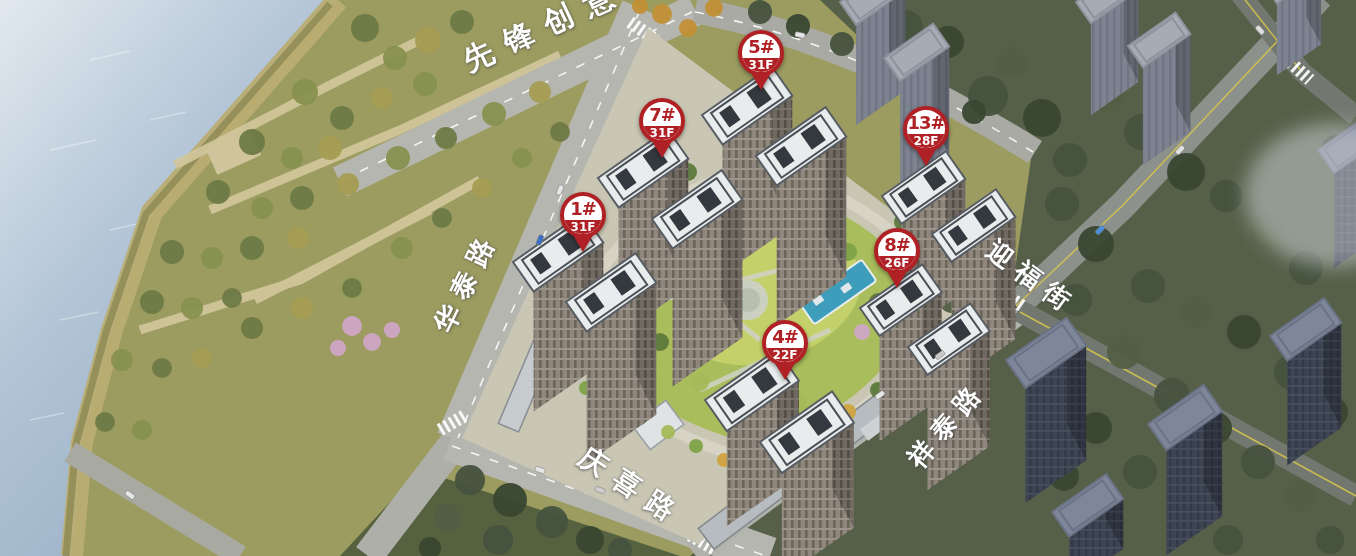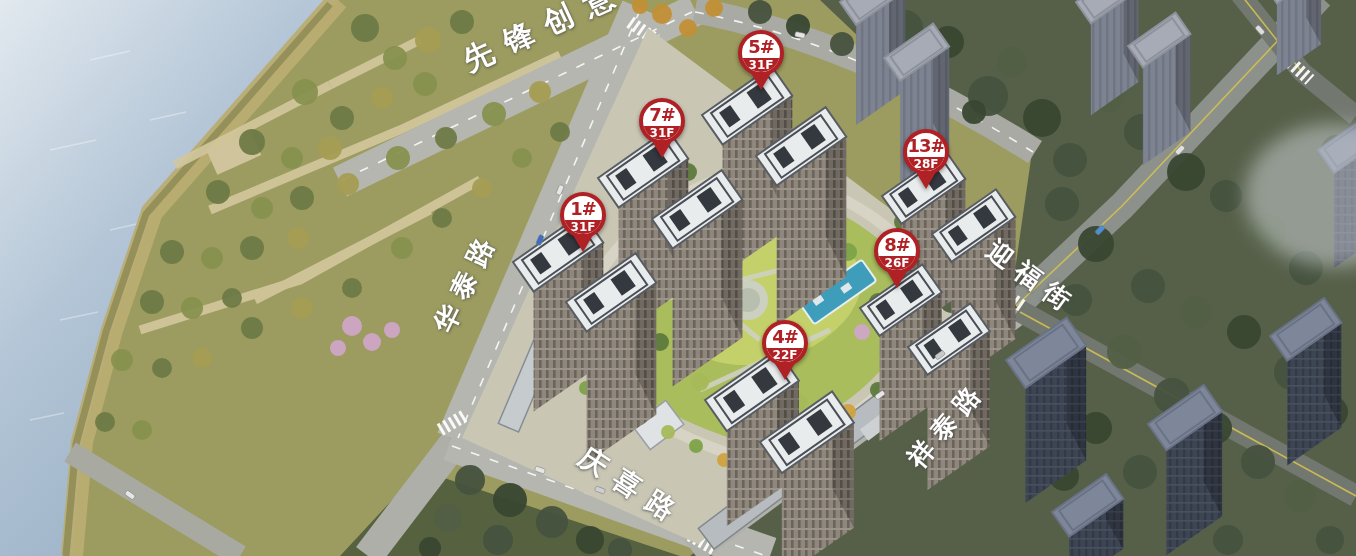--- a/index.html
+++ b/index.html
@@ -476,21 +476,21 @@
       </div>
       <div class="pin-tail"></div>
     </div>
     <div class="pin" style="left: 761px; top: 90px;">
       <div class="pin-circle">
         <div class="pin-num">5#</div>
         <div class="pin-floor">31F</div>
       </div>
       <div class="pin-tail"></div>
     </div>
-    <div class="pin" style="left: 926px; top: 189px;">
+    <div class="pin" style="left: 926px; top: 166px;">
       <div class="pin-circle">
         <div class="pin-num">13#</div>
         <div class="pin-floor">28F</div>
       </div>
       <div class="pin-tail"></div>
     </div>
     <div class="pin" style="left: 897px; top: 288px;">
       <div class="pin-circle">
         <div class="pin-num">8#</div>
         <div class="pin-floor">26F</div>

